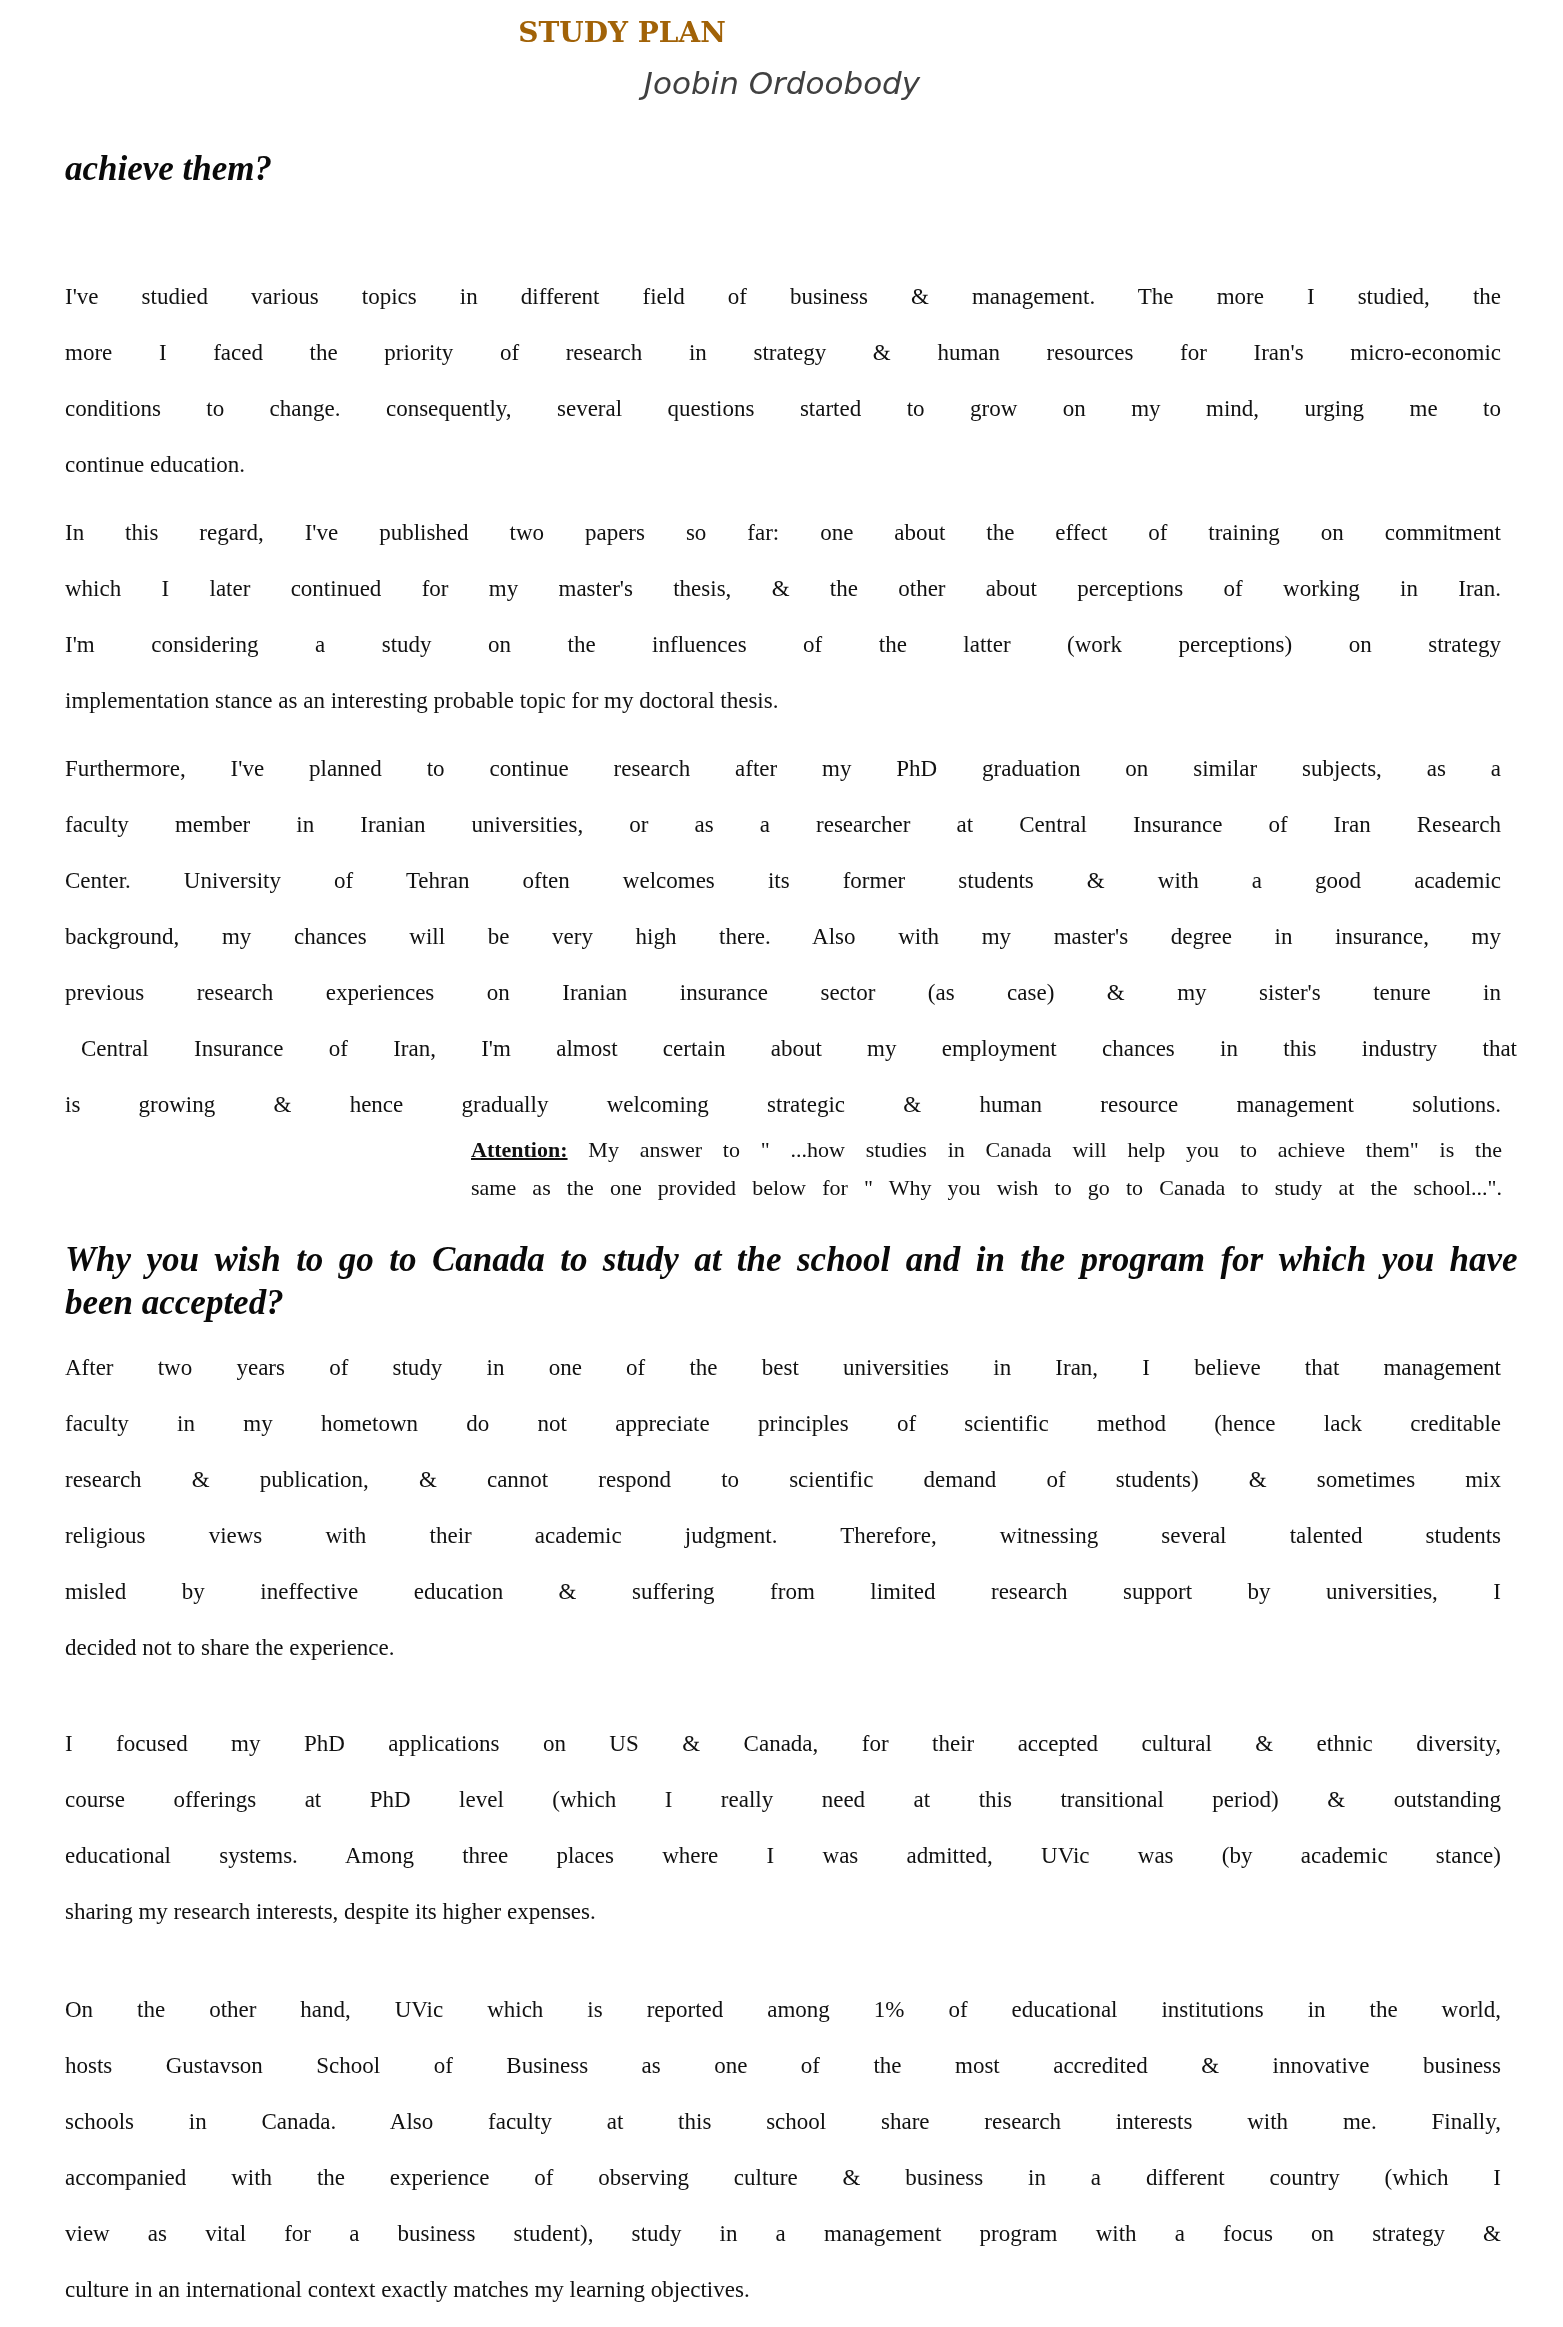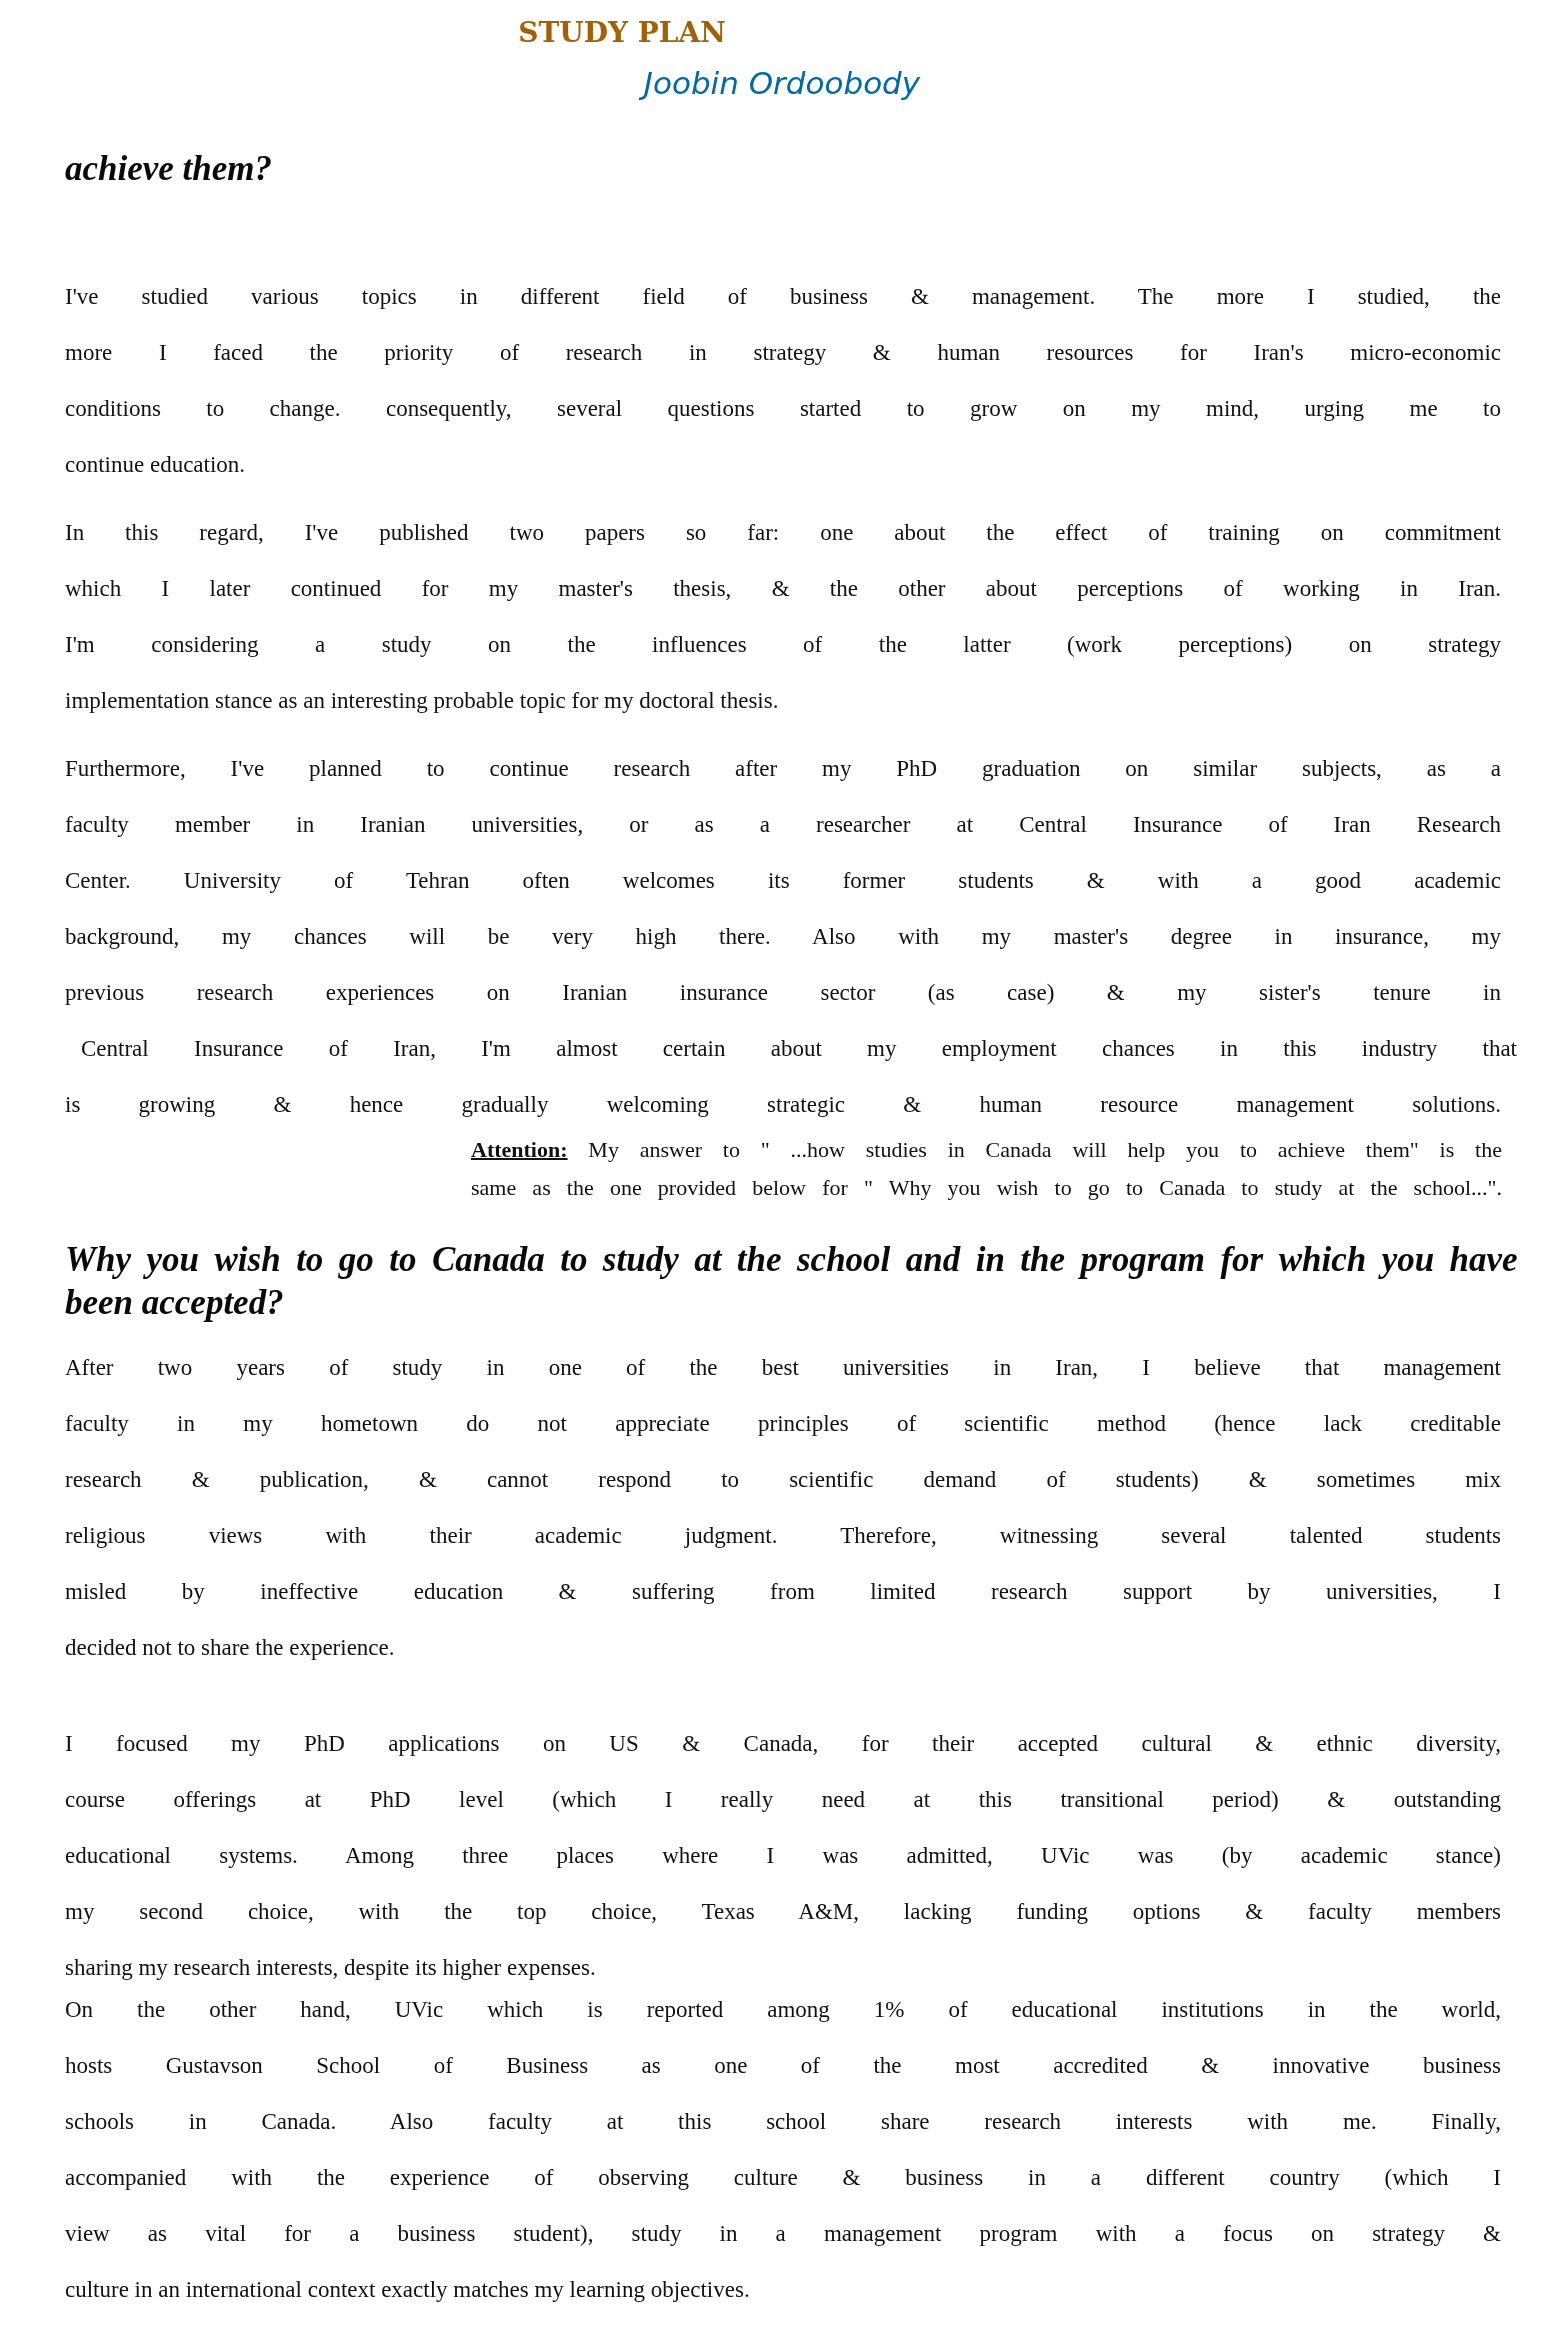--- a/index.html
+++ b/index.html
@@ -6,21 +6,21 @@
   body { width: 1564px; height: 2327px; position: relative; overflow: hidden; color: #111111; }
   .page { position: absolute; left: 0; top: 0; width: 1564px; height: 2327px; }
   .title {
     position: absolute; left: 0; width: 1244px; top: 7.3px; text-align: center;
     font-family: "DejaVu Serif", serif; font-weight: bold; font-size: 28px; line-height: 51px;
     color: #a16207; letter-spacing: 0px;
   }
   .subtitle {
     position: absolute; left: 0; width: 1564px; top: 62px; text-align: center;
     font-family: "DejaVu Sans", sans-serif; font-style: italic; font-size: 31px; line-height: 42px;
-    color: #0369a1;
+    color: #404040;
   }
   .block { position: absolute; left: 65px; width: 1436px; }
   .line {
     display: block; white-space: nowrap; overflow: visible;
     text-align: justify; text-align-last: justify;
   }
   .line.last { text-align: left; text-align-last: left; }
   .heading {
     font-family: "Liberation Serif", serif; font-weight: bold; font-style: italic;
     font-size: 35px; line-height: 43px; color: #0a0a0a;
@@ -86,21 +86,20 @@
     <span class="line" style="display: block; word-spacing: 11px; width: 1436px;">research &amp; publication, &amp; cannot respond to scientific demand of students) &amp; sometimes mix</span>
     <span class="line" style="display: block; word-spacing: 14px; width: 1436px;">religious views with their academic judgment. Therefore, witnessing several talented students</span>
     <span class="line" style="display: block; word-spacing: 14.7px; width: 1436px;">misled by ineffective education &amp; suffering from limited research support by universities, I</span>
     <span class="line last">decided not to share the experience.</span>
   </div>
 
   <div class="block para" style="top:1716px;">
     <span class="line" style="display: block; word-spacing: 8.6px; width: 1436px;">I focused my PhD applications on US &amp; Canada, for their accepted cultural &amp; ethnic diversity,</span>
     <span class="line" style="display: block; word-spacing: 12.7px; width: 1436px;">course offerings at PhD level (which I really need at this transitional period) &amp; outstanding</span>
     <span class="line" style="display: block; word-spacing: 8.5px; width: 1436px;">educational systems. Among three places where I was admitted, UVic was (by academic stance)</span>
-    <span class="line" style="display: block; word-spacing: 7.2px; width: 1436px;">my second choice, with the top choice, Texas A&amp;M, lacking funding options &amp; faculty members</span>
     <span class="line last">sharing my research interests, despite its higher expenses.</span>
   </div>
 
   <div class="block para" style="top:1982px;">
     <span class="line" style="display: block; word-spacing: 9.4px; width: 1436px;">On the other hand, UVic which is reported among 1% of educational institutions in the world,</span>
     <span class="line" style="display: block; word-spacing: 16px; width: 1436px;">hosts Gustavson School of Business as one of the most accredited &amp; innovative business</span>
     <span class="line" style="display: block; word-spacing: 18px; width: 1436px;">schools in Canada. Also faculty at this school share research interests with me. Finally,</span>
     <span class="line" style="display: block; word-spacing: 7.3px; width: 1436px;">accompanied with the experience of observing culture &amp; business in a different country (which I</span>
     <span class="line" style="display: block; word-spacing: 6.3px; width: 1436px;">view as vital for a business student), study in a management program with a focus on strategy &amp;</span>
     <span class="line last">culture in an international context exactly matches my learning objectives.</span>

